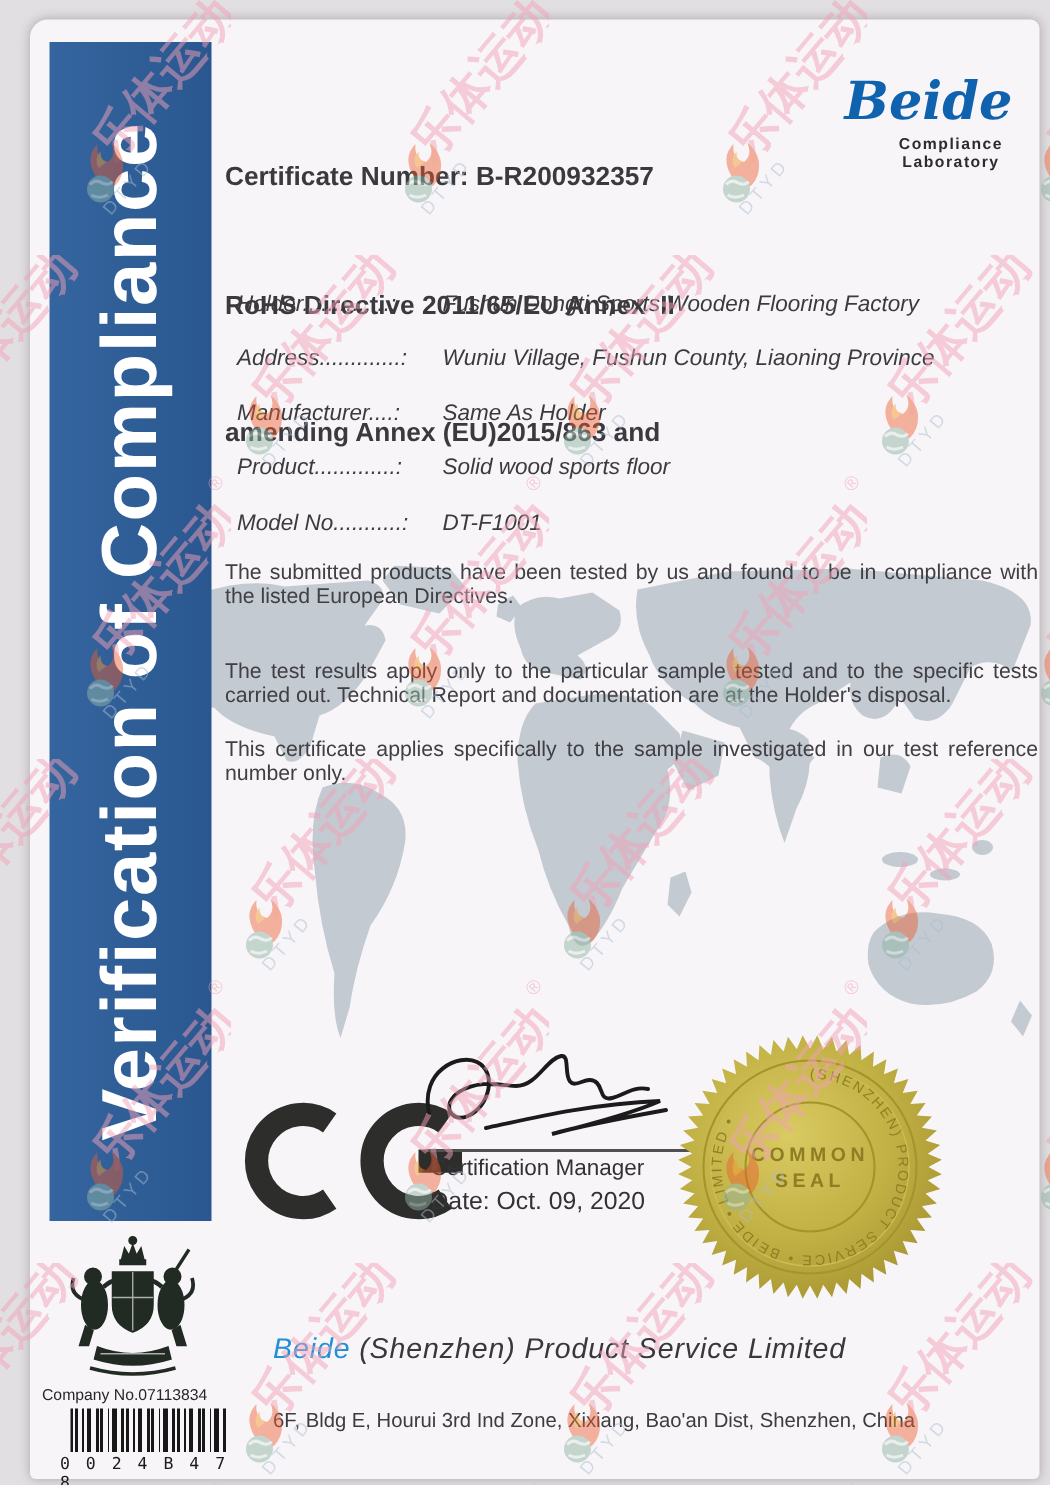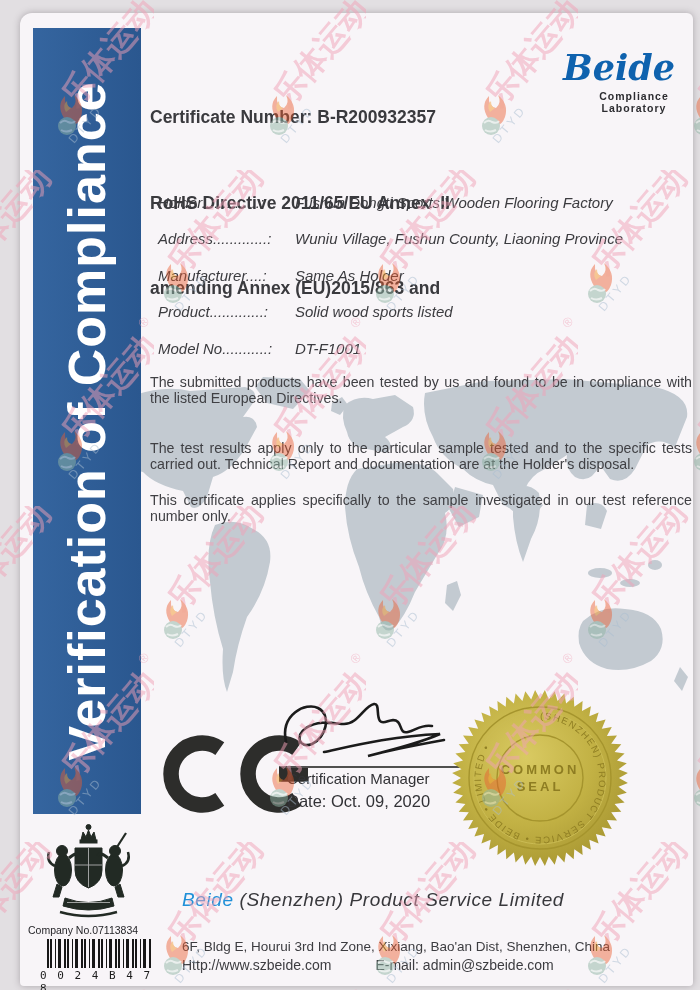--- a/index.html
+++ b/index.html
@@ -94,21 +94,21 @@
 
   <div class="logo">
     <div class="logo-name" style="color: rgb(15, 98, 174);">Beide</div>
     <div class="logo-sub">Compliance Laboratory</div>
   </div>
 
   <div class="fields">
     <div class="frow" style="top:0px"><span class="flabel">Holder..............:</span><span>Fushun Dongti Sports Wooden Flooring Factory</span></div>
     <div class="frow" style="top:36px"><span class="flabel">Address.............:</span><span>Wuniu Village, Fushun County, Liaoning Province</span></div>
     <div class="frow" style="top:73px"><span class="flabel">Manufacturer....:</span><span>Same As Holder</span></div>
-    <div class="frow" style="top:109px"><span class="flabel">Product.............:</span><span>Solid wood sports listed</span></div>
+    <div class="frow" style="top:109px"><span class="flabel">Product.............:</span><span>Solid wood sports floor</span></div>
     <div class="frow" style="top:146px"><span class="flabel">Model No...........:</span><span>DT-F1001</span></div>
   </div>
 
   <div class="para" style="top:374px">The submitted products have been tested by us and found to be in compliance with the listed European Directives.</div>
   <div class="para" style="top:492px">This certificate applies specifically to the sample investigated in our test reference number only.</div>
   <div class="para" style="top:440px">The test results apply only to the particular sample tested and to the specific tests carried out. Technical Report and documentation are at the Holder's disposal.</div>
 
   <svg class="ce" width="152" height="88" viewBox="0 0 152 88">
     <g stroke="#2d2d2b" stroke-width="15.5" fill="none">
       <path d="M57.8,17.6 A31,31 0 1 0 57.8,68.4"></path>
@@ -172,21 +172,20 @@
         <line x1="52.5" y1="30" x2="52.5" y2="69"></line>
       <line x1="31" y1="84.5" x2="74" y2="84.5"></line>
     </g>
   </svg>
   <div class="companyno">Company No.07113834</div>
   <div class="barcode"></div>
   <div class="bardigits">0 0 2 4 B 4 7 8</div>
 
   <div class="ftitle"><span class="fbrand" style="color: rgb(32, 144, 216);">Beide</span><span> (Shenzhen) Product Service Limited</span></div>
   <div class="faddr">6F, Bldg E, Hourui 3rd Ind Zone, Xixiang, Bao'an Dist, Shenzhen, China</div>
-  <div class="fweb"><span>Http://www.szbeide.com</span><span class="femail">E-mail: admin@szbeide.com</span></div>
 
   <svg class="wm" width="700" height="990">
     <defs>
       <g id="wmu">
         <g transform="translate(10,-14) rotate(-50)">
           <text font-size="32" font-weight="bold" fill="#f0a0b6">乐体运动</text>
           <text x="132" y="-22" font-size="13" fill="#f0a0b6">®</text>
         </g>
         <path d="M-2,-4 q-8,-13 1,-22 q-1,10 7,12 q6,-5 2,-13 q11,9 7,22 q-3,8 -9,9 z" fill="#ea5b2d" opacity=".9"></path>
         <path d="M0,-10 q-4,-6 1,-11 q0,6 4,7 z" fill="#f59d2c" opacity=".9"></path>

